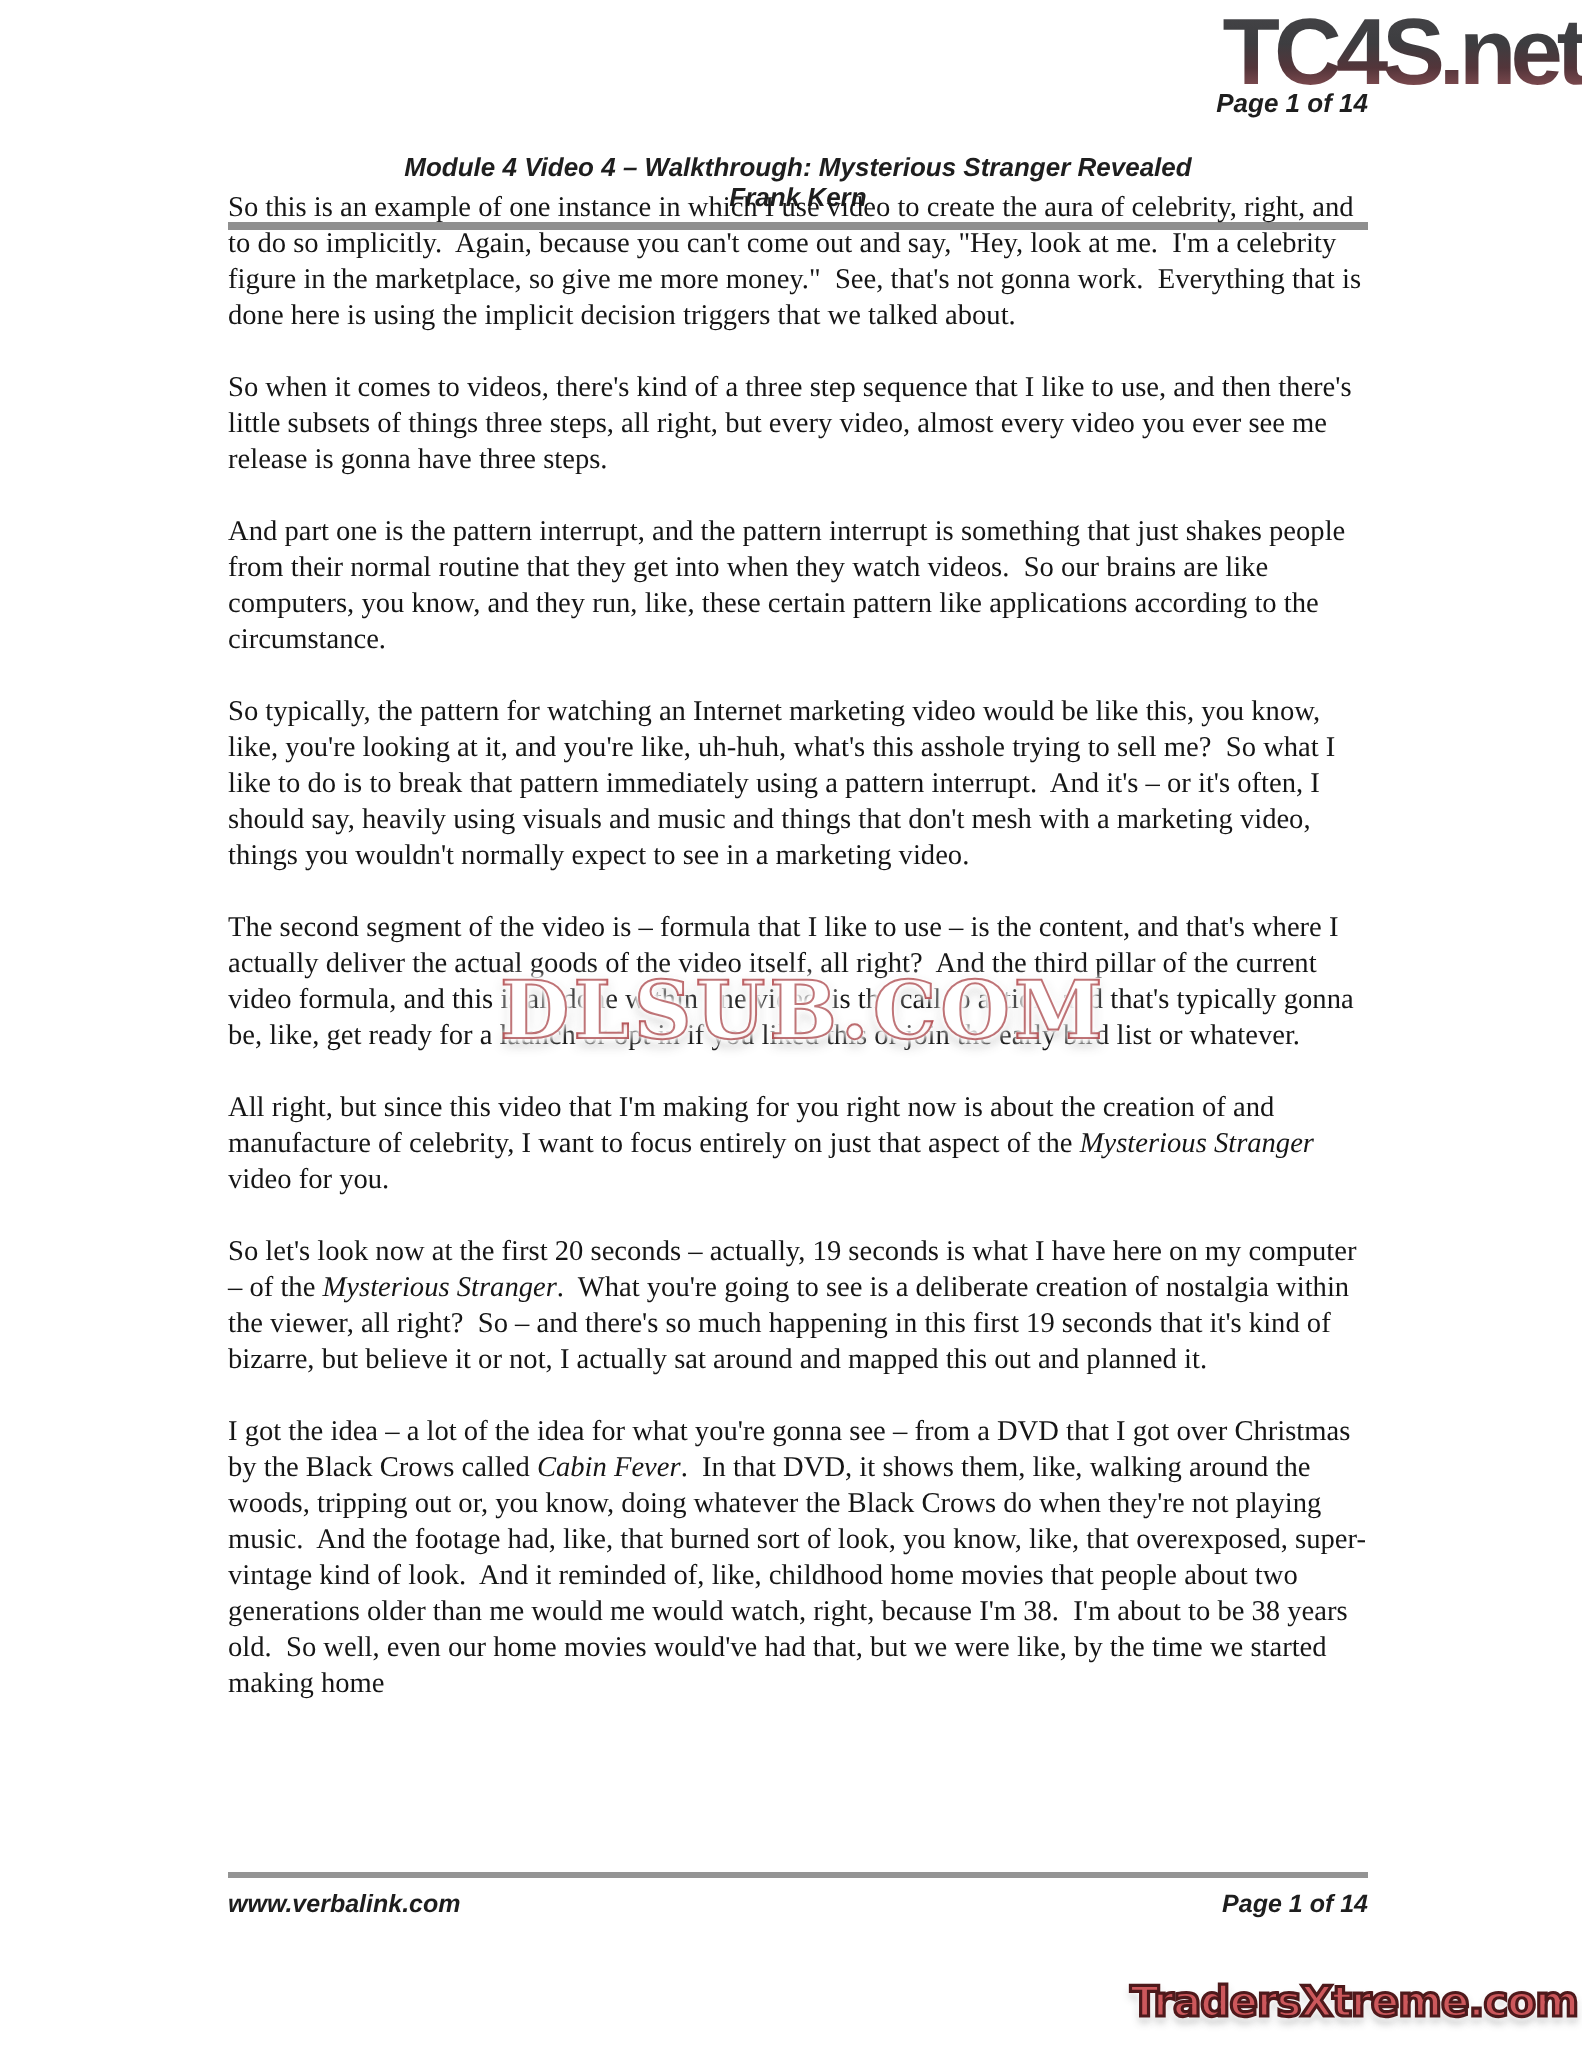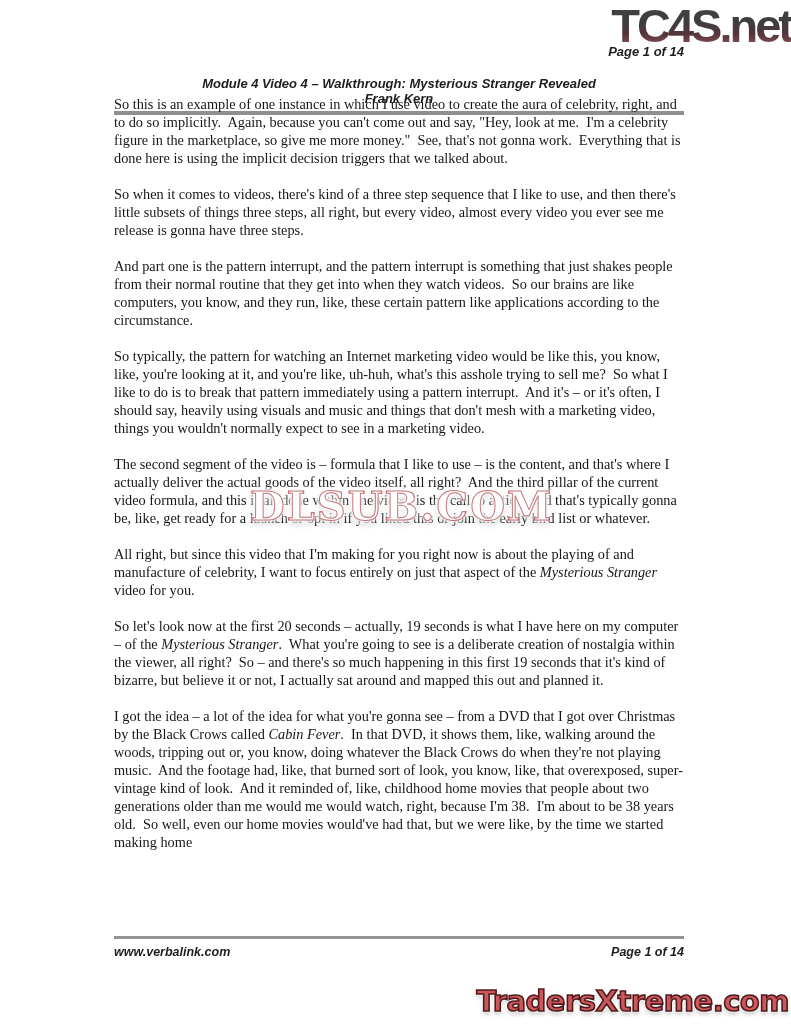--- a/index.html
+++ b/index.html
@@ -83,21 +83,21 @@
     font-family:"Liberation Sans", sans-serif;
     font-weight:bold;font-style:italic;
     font-size:12.5px;color:#1e1e1e;align-items:center;
   }
 
   
   .traders{
     position:absolute;right:2px;top:981px;
     font-family:"DejaVu Sans", sans-serif;
     font-weight:bold;
-    font-size:29px;line-height:40px;
+    font-size:21px;line-height:40px;
     letter-spacing:-0.5px;
     color:#cd585c;
     -webkit-text-stroke:1.6px #4d191b;
     text-shadow:
       0 0 3px #ffffff, 0 0 4px #ffffff, 0 0 5px #ffffff,
       0 3px 4px rgba(80,80,80,0.45);
   }
 </style>
 </head>
 <body>
@@ -112,21 +112,21 @@
     <div class="hdr-page">Page 1 of 14</div>
     <div class="hdr-rule"></div>
   </div>
 
   <div class="body-text">
       <p><span>So this is an example of one instance in which I use video to create the aura of celebrity, right, and to do so implicitly.  Again, because you can't come out and say, "Hey, look at me.  I'm a celebrity figure in the marketplace, so give me more money."  See, that's not gonna work.  Everything that is done here is using the implicit decision triggers that we talked about.</span></p>
       <p><span>So when it comes to videos, there's kind of a three step sequence that I like to use, and then there's little subsets of things three steps, all right, but every video, almost every video you ever see me release is gonna have three steps.</span></p>
       <p><span>And part one is the pattern interrupt, and the pattern interrupt is something that just shakes people from their normal routine that they get into when they watch videos.  So our brains are like computers, you know, and they run, like, these certain pattern like applications according to the circumstance.</span></p>
       <p><span>So typically, the pattern for watching an Internet marketing video would be like this, you know, like, you're looking at it, and you're like, uh-huh, what's this asshole trying to sell me?  So what I like to do is to break that pattern immediately using a pattern interrupt.  And it's – or it's often, I should say, heavily using visuals and music and things that don't mesh with a marketing video, things you wouldn't normally expect to see in a marketing video.</span></p>
       <p><span>The second segment of the video is – formula that I like to use – is the content, and that's where I actually deliver the actual goods of the video itself, all right?  And the third pillar of the current video formula, and this is all done within one video, is the call to action, and that's typically gonna be, like, get ready for a launch or opt in if you liked this or join the early bird list or whatever.</span></p>
-      <p><span>All right, but since this video that I'm making for you right now is about the playing of and manufacture of celebrity, I want to focus entirely on just that aspect of the </span><span class="it">Mysterious Stranger</span><span> video for you.</span></p>
+      <p><span>All right, but since this video that I'm making for you right now is about the creation of and manufacture of celebrity, I want to focus entirely on just that aspect of the </span><span class="it">Mysterious Stranger</span><span> video for you.</span></p>
       <p><span>So let's look now at the first 20 seconds – actually, 19 seconds is what I have here on my computer – of the </span><span class="it">Mysterious Stranger</span><span>.  What you're going to see is a deliberate creation of nostalgia within the viewer, all right?  So – and there's so much happening in this first 19 seconds that it's kind of bizarre, but believe it or not, I actually sat around and mapped this out and planned it.</span></p>
       <p><span>I got the idea – a lot of the idea for what you're gonna see – from a DVD that I got over Christmas by the Black Crows called </span><span class="it">Cabin Fever</span><span>.  In that DVD, it shows them, like, walking around the woods, tripping out or, you know, doing whatever the Black Crows do when they're not playing music.  And the footage had, like, that burned sort of look, you know, like, that overexposed, super-vintage kind of look.  And it reminded of, like, childhood home movies that people about two generations older than me would me would watch, right, because I'm 38.  I'm about to be 38 years old.  So well, even our home movies would've had that, but we were like, by the time we started making home</span></p>
     </div>
 
   <div class="dlsub">DLSUB.COM</div>
 
   <div class="footer-rule"></div>
 
   <div class="footer-row">
     <span>www.verbalink.com</span>

